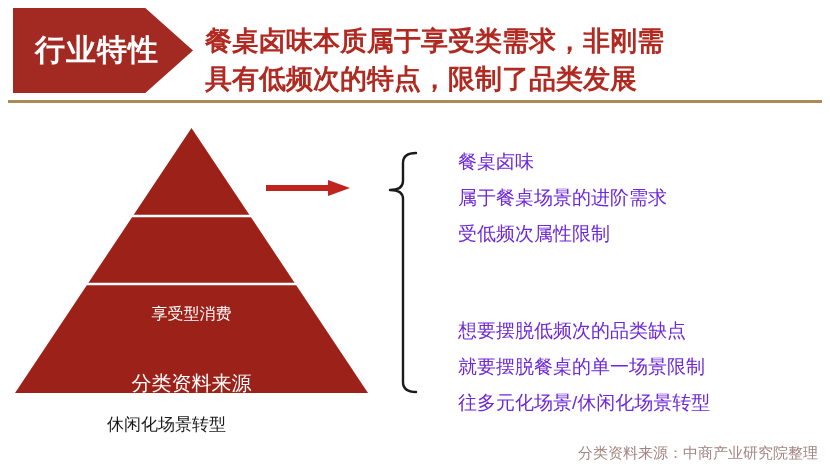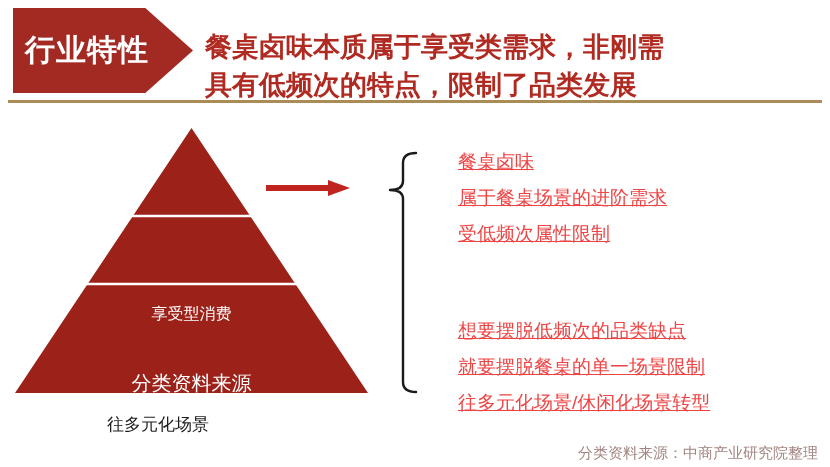--- a/index.html
+++ b/index.html
@@ -17,28 +17,28 @@
     left: 13px; top: 8px;
     width: 180px; height: 85px;
     background: #A32A22;
     clip-path: polygon(0 0, 73.5% 0, 100% 50%, 73.5% 100%, 0 100%);
     display: flex; align-items: center;
   }
   .banner-label {
     color: #ffffff;
     font-size: 30px;
     font-weight: bold;
-    padding-left: 12px;
+    padding-left: 22px;
     letter-spacing: 1px;
     white-space: nowrap;
   }
 
   
   .headline {
-    left: 205px; top: 28px;
+    left: 205px; top: 22px;
     color: #B02A21;
     font-size: 27px;
     font-weight: bold;
     line-height: 38px;
     white-space: nowrap;
   }
 
   
   .gold-rule {
     left: 8px; top: 100px;
@@ -63,25 +63,24 @@
     white-space: nowrap;
   }
 
   
   .arrow-wrap { left: 266px; top: 180px; width: 84px; height: 16px; }
   .brace-wrap { left: 386px; top: 150px; width: 32px; height: 245px; }
 
   
   .notes {
     left: 458px;
-    color: #ef4444;
+    color: #6d28d9;
     font-size: 19px;
     line-height: 36px;
     white-space: nowrap;
-    text-decoration: underline;
   }
   .notes.g1 { top: 144px; }
   .notes.g2 { top: 297px; margin-top: 16px; }
 
   
   .source {
     right: 12px; top: 444px;
     font-size: 15px;
     color: #A28582;
     white-space: nowrap;
@@ -105,21 +104,21 @@
   <svg width="353" height="265" viewBox="0 0 353 265" aria-hidden="true">
     <polygon points="176.5,0 353,265 0,265" fill="#9C2118"></polygon>
     <line x1="0" y1="88" x2="353" y2="88" stroke="#ffffff" stroke-width="2.5"></line>
     <line x1="0" y1="156" x2="353" y2="156" stroke="#ffffff" stroke-width="2.5"></line>
   </svg>
   <div class="pyr-label l1">享受型消费</div>
   <div class="pyr-label l2">分类资料来源</div>
   <div class="pyr-label l3">生存型消费</div>
 </div>
 
-<div class="abs pyr-caption">往多元化场景</div>
+<div class="abs pyr-caption">休闲化场景转型</div>
 
 <div class="abs arrow-wrap">
   <svg width="84" height="16" viewBox="0 0 84 16" aria-hidden="true">
     <rect x="0" y="5" width="63" height="6" fill="#BF241E"></rect>
     <polygon points="62,0 84,8 62,16" fill="#BF241E"></polygon>
   </svg>
 </div>
 
 <div class="abs brace-wrap">
   <svg width="32" height="245" viewBox="0 0 32 245" aria-hidden="true">

